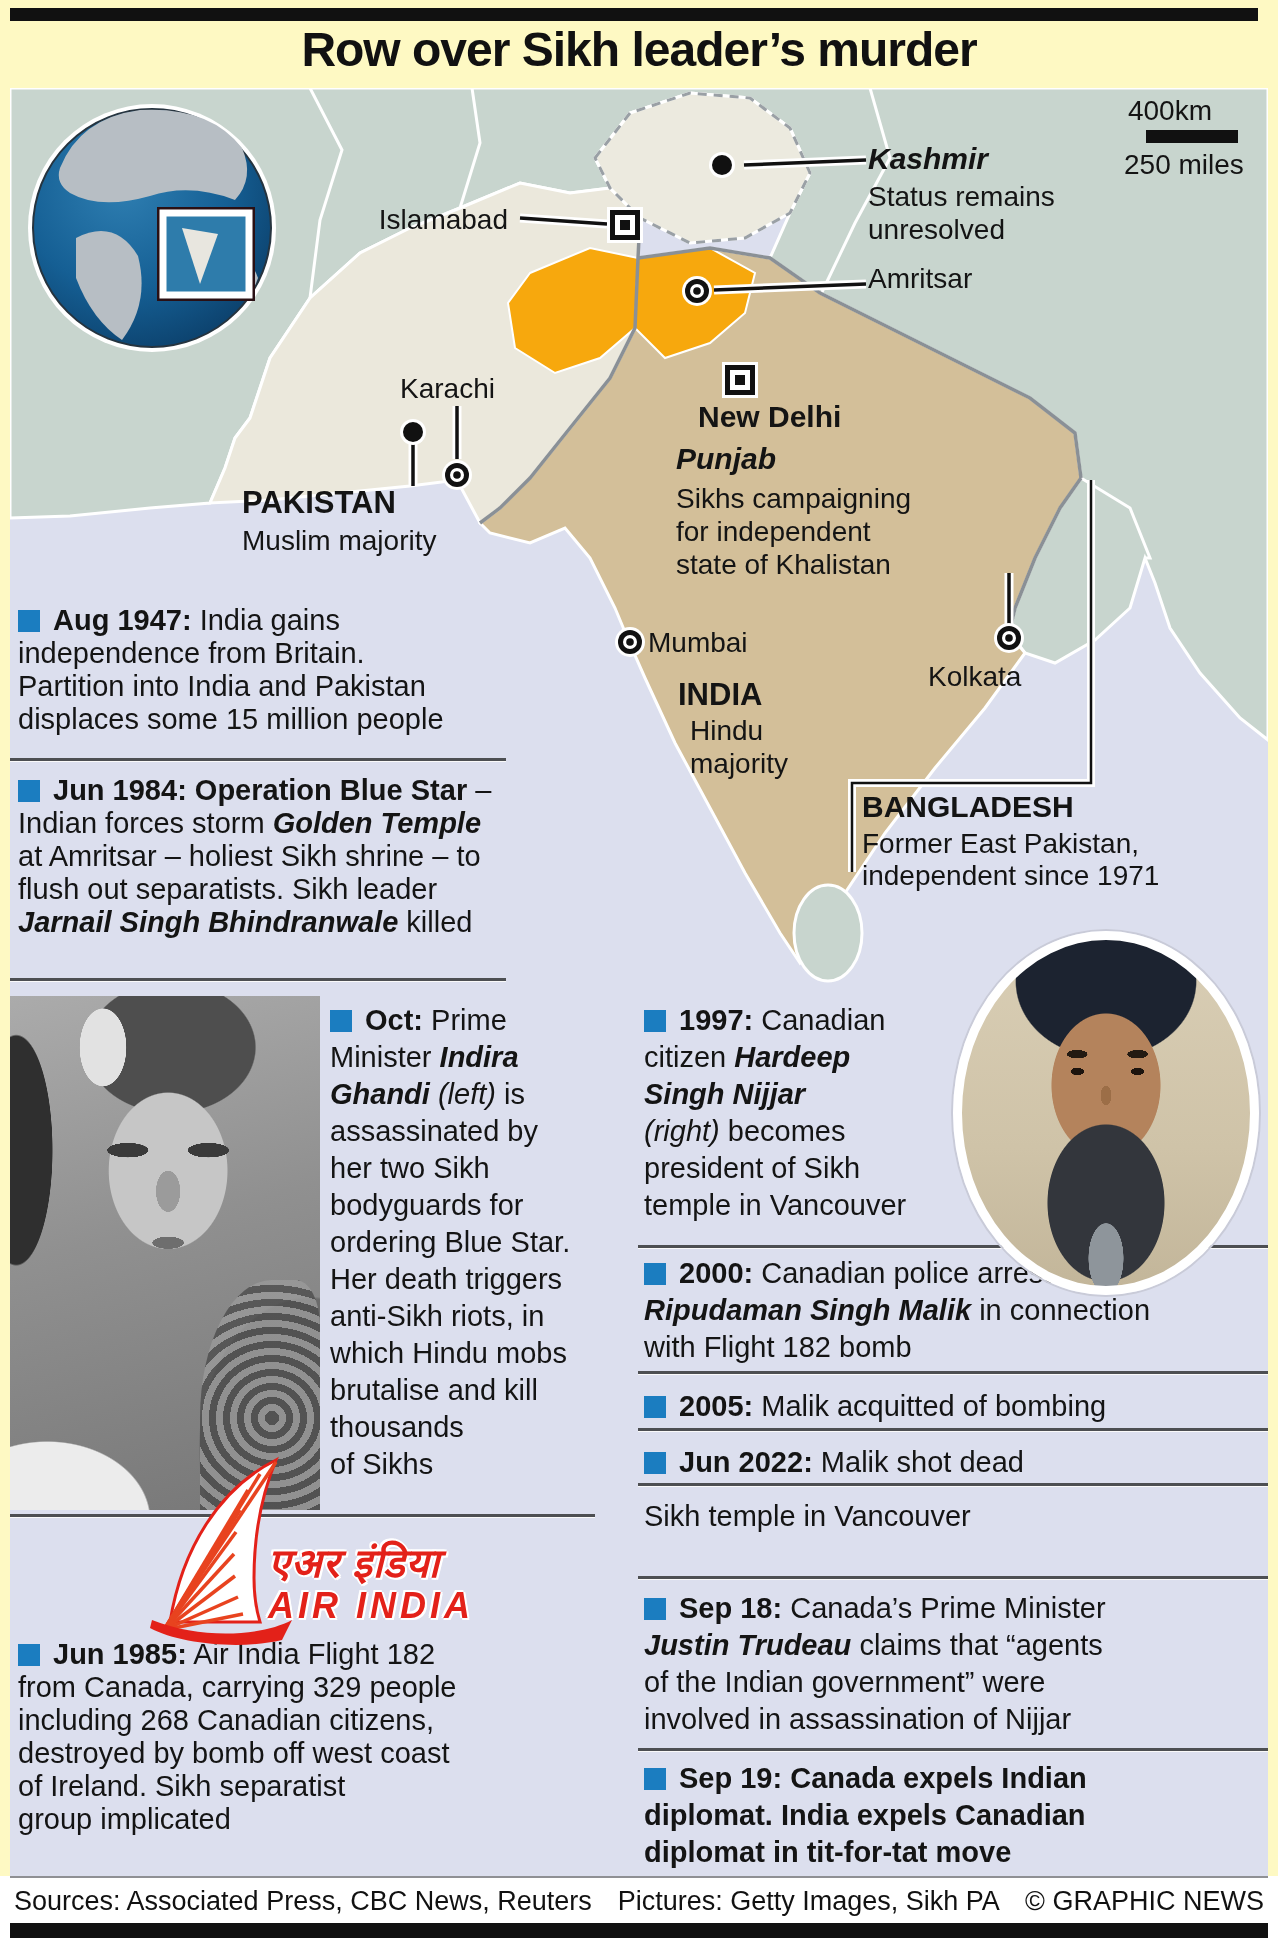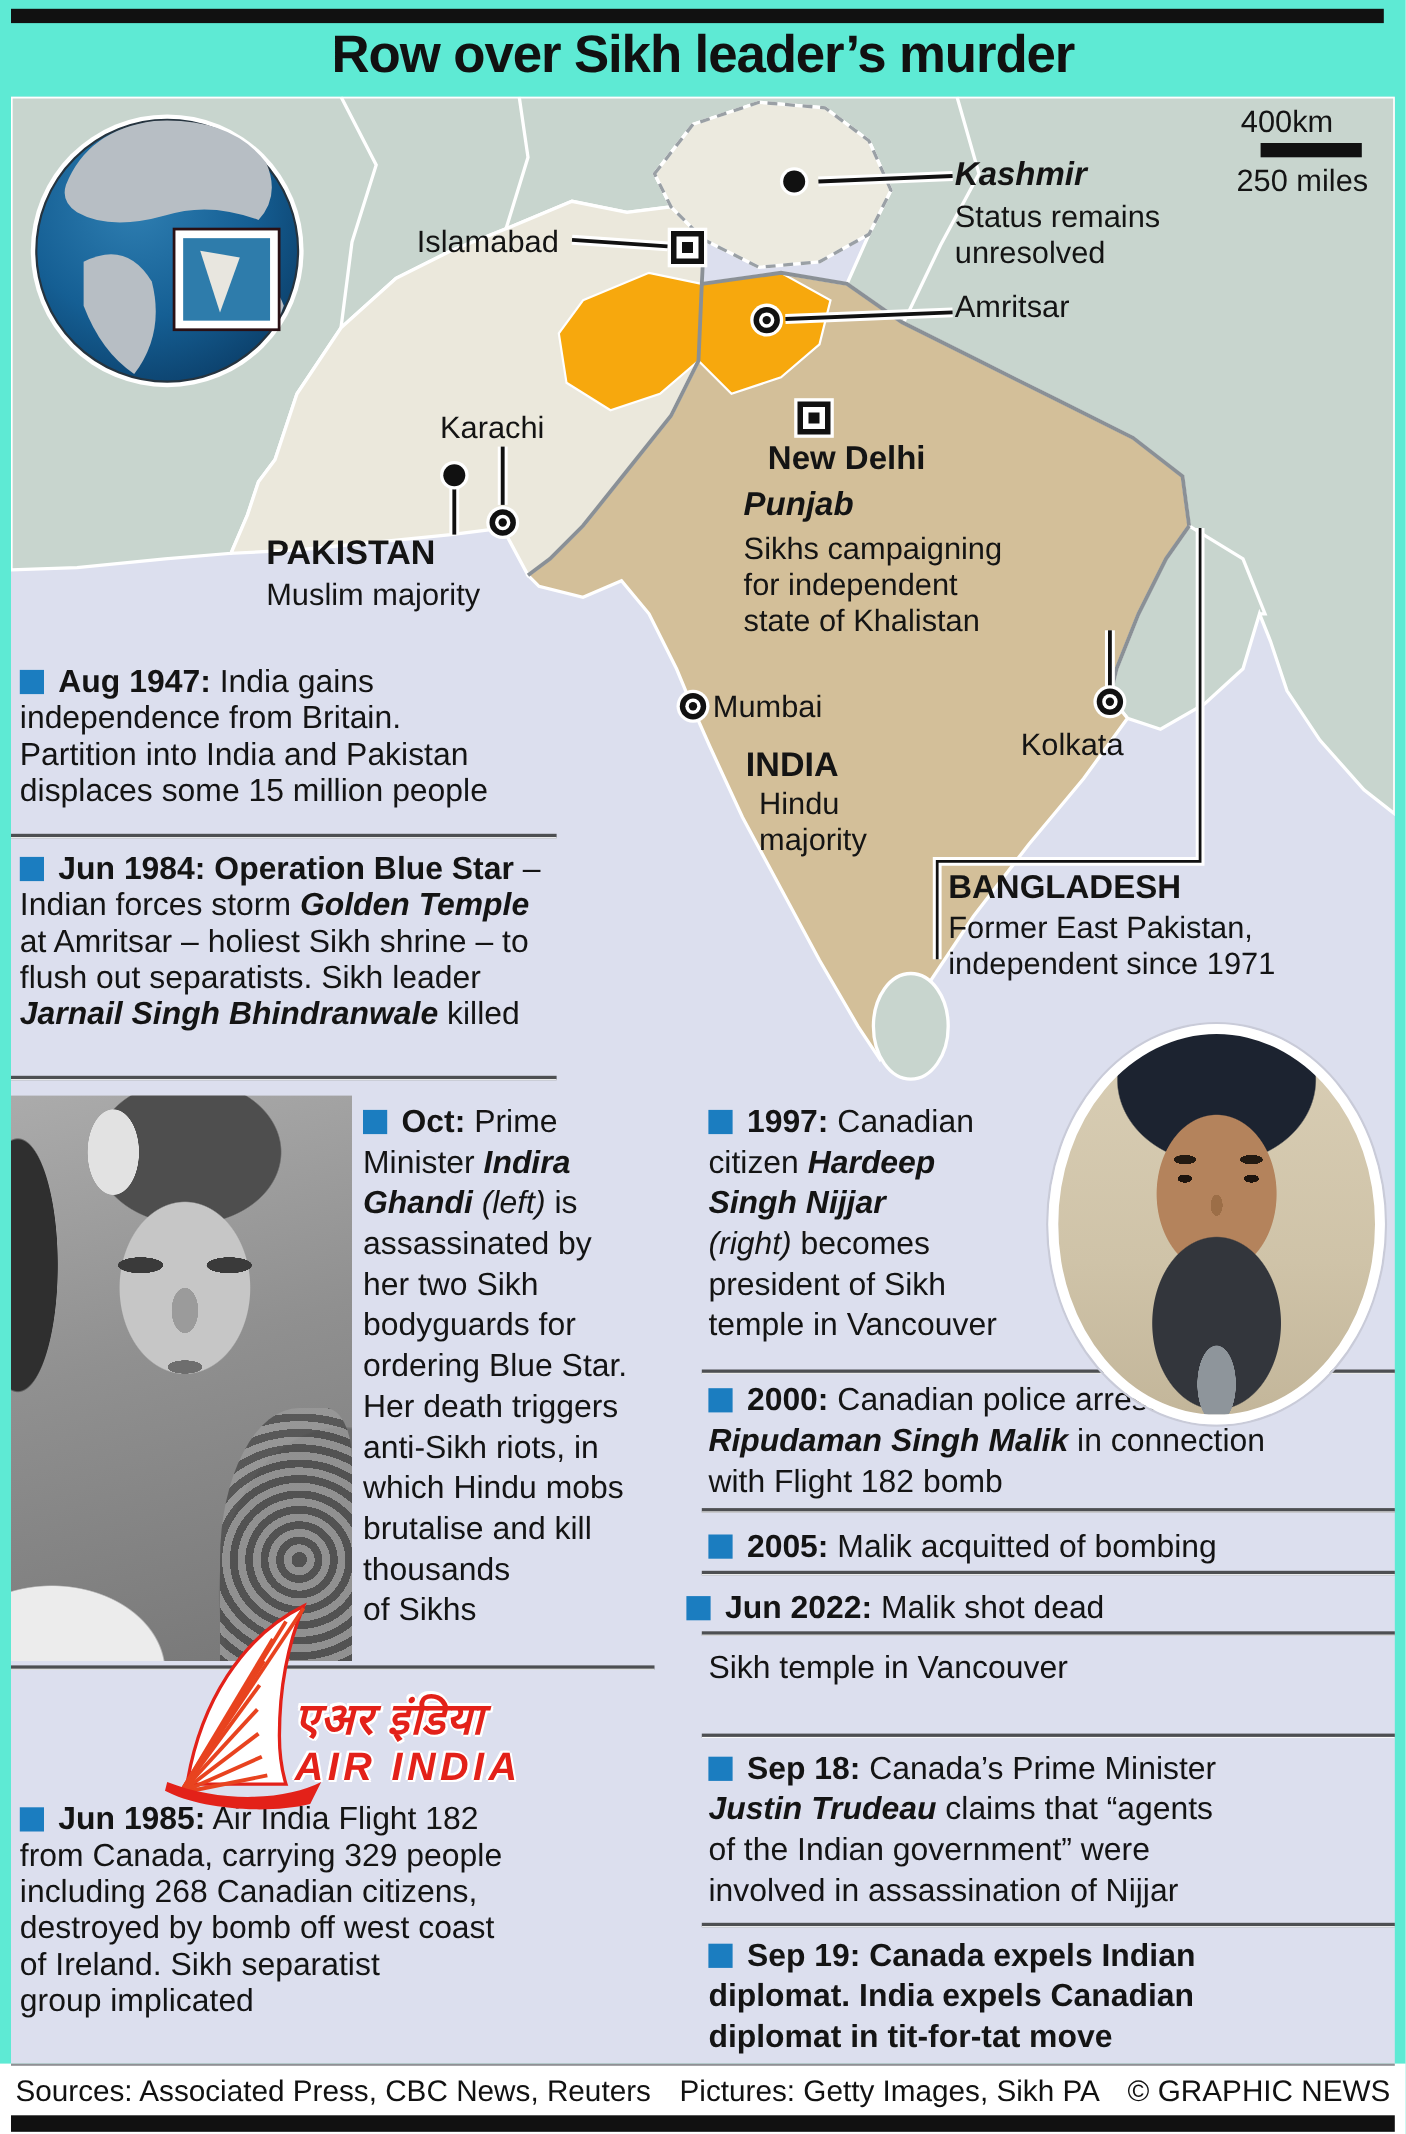--- a/index.html
+++ b/index.html
@@ -1,16 +1,16 @@
 <!DOCTYPE html>
 <html><head>
 <meta charset="utf-8">
 <style>
   html,body{margin:0;padding:0;background:#fff;}
-  .page{position:relative;width:1278px;height:1940px;background:#5eead4;overflow:hidden;
+  .page{position:relative;width:1278px;height:1940px;background:#fef9c3;overflow:hidden;
         font-family:"Liberation Sans","DejaVu Sans",sans-serif;color:#111;}
   .lavender{position:absolute;left:10px;top:88px;width:1258px;height:1788px;background:#dcdfee;}
   .topbar{position:absolute;left:10px;top:8px;width:1248px;height:13px;background:#111;}
   .title{position:absolute;left:0;top:22px;width:100%;text-align:center;
          font-size:48px;font-weight:700;letter-spacing:-1px;color:#111;}
   svg.map{position:absolute;left:10px;top:88px;z-index:1;}
   .lbl{position:absolute;z-index:3;font-size:28px;line-height:33px;color:#141414;white-space:nowrap;}
   .b{font-weight:700;} .bi{font-weight:700;font-style:italic;}
   .big{font-size:31px;}
   .scalebar{position:absolute;z-index:3;background:#111;height:13px;width:92px;}
@@ -288,21 +288,21 @@
       <div class="rl"><span class="s-bi">Ripudaman Singh Malik</span><span class="s-n"> in connection</span></div>
       <div class="rl"><span class="s-n">with Flight 182 bomb</span></div>
     </div>
   <div class="dv" style="left:638px;top:1371px;width:630px;"></div>
 
   <div class="tl lh37" style="left:644px;top:1388px;width:624px;">
       <div class="rl"><span class="bullet"></span><span class="s-b">2005:</span><span class="s-n"> Malik acquitted of bombing</span></div>
     </div>
   <div class="dv" style="left:638px;top:1428px;width:630px;"></div>
 
-  <div class="tl lh37" style="left:624px;top:1444px;width:624px;">
+  <div class="tl lh37" style="left:644px;top:1444px;width:624px;">
       <div class="rl"><span class="bullet"></span><span class="s-b">Jun 2022:</span><span class="s-n"> Malik shot dead</span></div>
     </div>
   <div class="dv" style="left:638px;top:1483px;width:630px;"></div>
 
   <div class="tl lh37" style="left:644px;top:1498px;width:624px;">
       <div class="rl"><span class="s-n">Sikh temple in Vancouver</span></div>
     </div>
   <div class="dv" style="left:638px;top:1576px;width:630px;"></div>
 
   <div class="tl lh37" style="left:644px;top:1590px;width:624px;">

